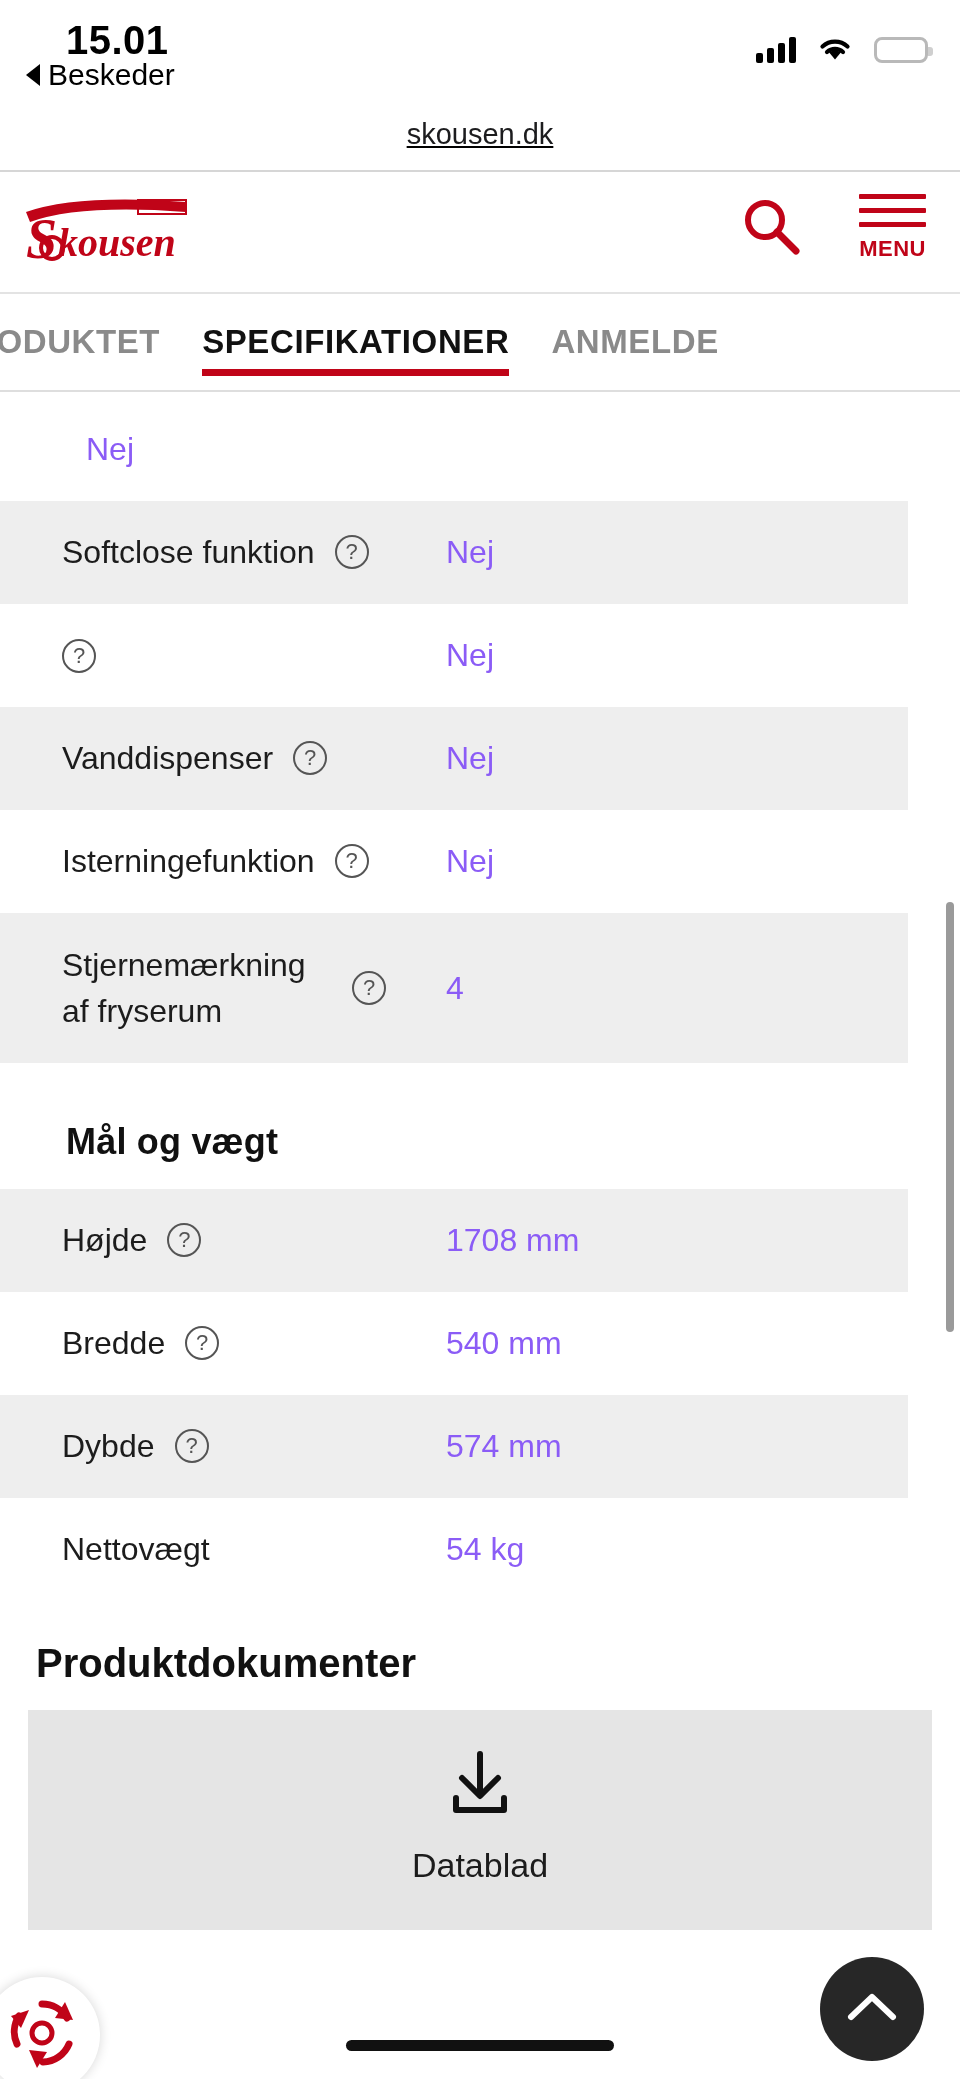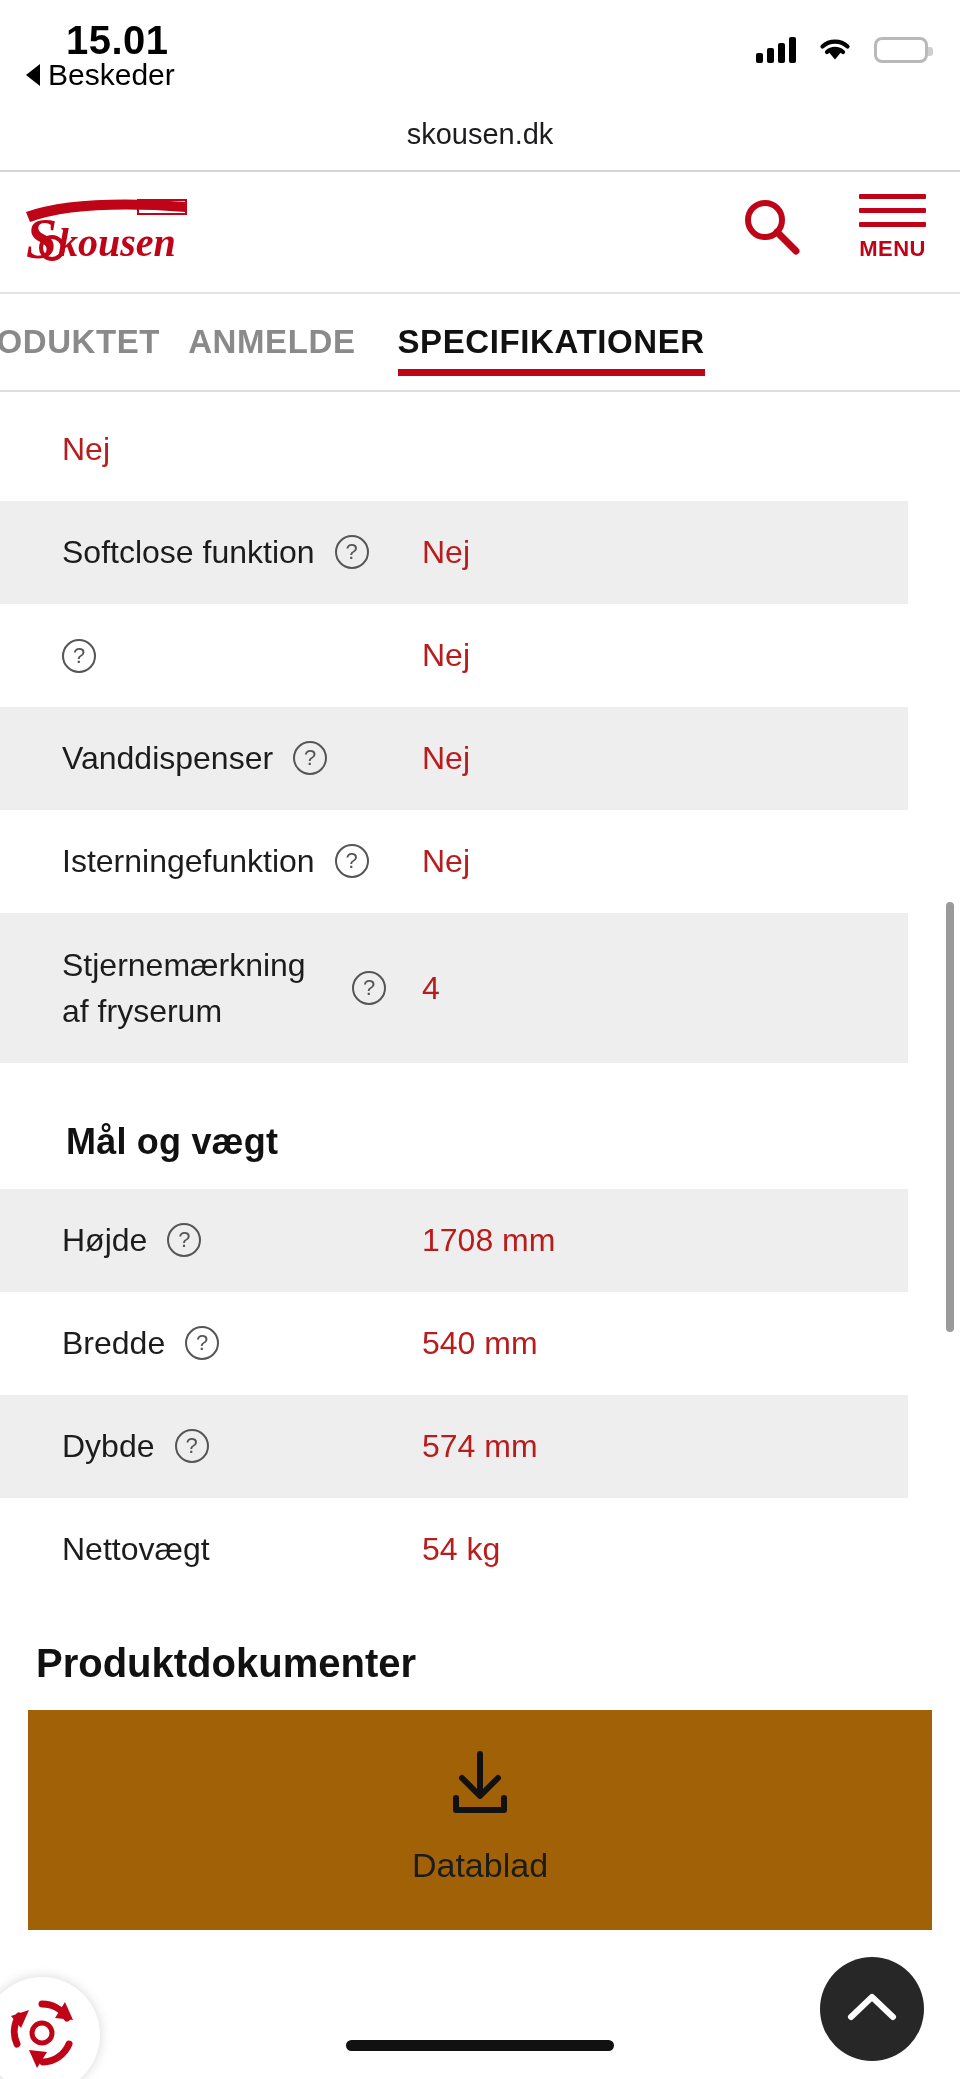--- a/index.html
+++ b/index.html
@@ -75,20 +75,21 @@
     border-radius: 3px;
   }
 
   
   .urlbar {
     height: 52px;
     display: flex;
     align-items: flex-start;
     justify-content: center;
     background: #ffffff;
+    text-decoration: underline;
   }
   .urlbar span {
     font-size: 29px;
     color: #1c1c1e;
   }
   .hr { height: 2px; background: #d6d6d6; }
 
   
   .siteheader {
     height: 122px;
@@ -181,42 +182,43 @@
     border: 2px solid #555;
     border-radius: 50%;
     color: #555;
     font-size: 22px;
     line-height: 30px;
     text-align: center;
     font-weight: normal;
   }
   .spec-value {
     font-size: 32px;
-    color: #b91c1c;
+    color: #8b5cf6;
+    margin-left: 24px;
     text-align: right;
   }
   .row-tall { min-height: 150px; }
 
   .section-title {
     font-size: 36px;
     font-weight: bold;
     color: #111;
     padding: 58px 0 26px 66px;
     letter-spacing: 0.2px;
   }
 
   .docs-title {
     font-size: 40px;
     font-weight: bold;
     color: #111;
     padding: 40px 16px 24px 36px;
   }
   .docs-panel {
     margin: 0 28px;
-    background: #a16207;
+    background: #e5e5e5;
     height: 220px;
     padding-top: 40px;
     text-align: center;
     position: relative;
   }
   .dl-icon { margin: 0 auto; }
   .docs-caption {
     font-size: 34px;
     color: #1c1c1c;
     margin-top: 26px;
@@ -324,22 +326,22 @@
       </span>
       <span class="menu-btn">
         <span class="menu-bars"><i></i><i></i><i></i></span>
         <span class="menu-label">MENU</span>
       </span>
     </div>
   </div>
 
   <div class="tabs">
     <div class="tab tab-first">RODUKTET</div>
+    <div class="tab active tab-spec">SPECIFIKATIONER</div>
     <div class="tab">ANMELDE</div>
-    <div class="tab active tab-spec">SPECIFIKATIONER</div>
   </div>
 
   <div class="content">
 
     <div class="spec-row">
       <div class="spec-value">Nej</div>
     </div>
 
     <div class="spec-row alt">
       <div class="spec-label">

